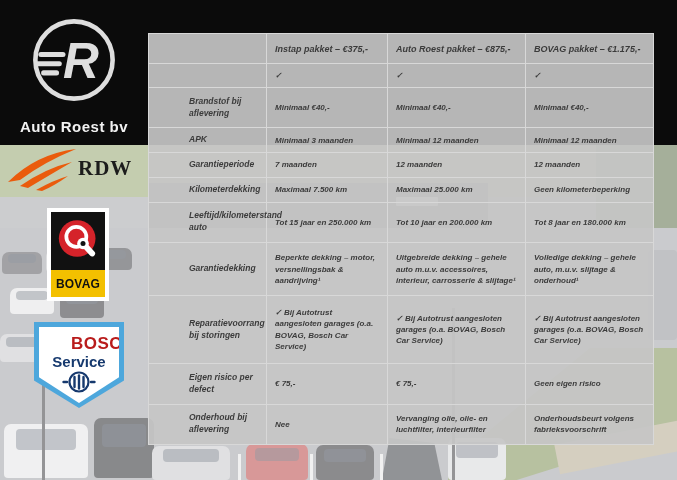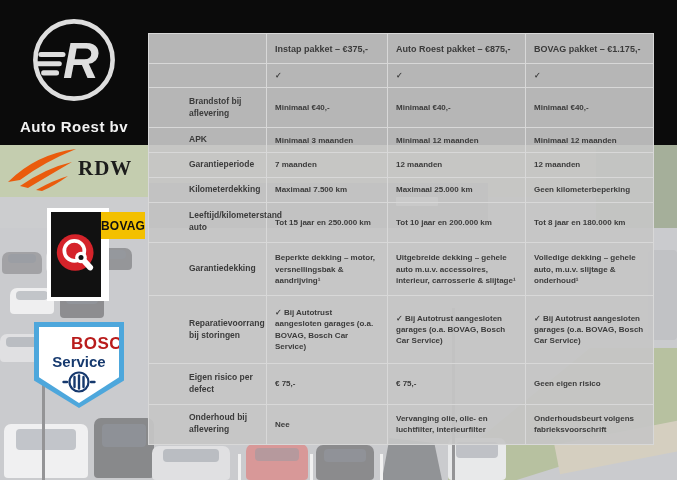--- a/index.html
+++ b/index.html
@@ -28,33 +28,33 @@
   .band{position:absolute;left:0;top:0;width:677px;height:145px;background:#0b0b0b;z-index:2;}
   
   .brand{position:absolute;left:0;top:0;width:148px;z-index:4;text-align:center;}
   .brand svg{display:block;margin:14px auto 0;}
   .brand-name{color:#f2f2f2;font-weight:bold;font-size:15px;letter-spacing:.5px;margin-top:12px;}
   
   .rdw{position:absolute;left:6px;top:148px;width:136px;height:46px;z-index:4;}
   .rdw-text{position:absolute;left:72px;top:8px;font-family:"Liberation Serif",serif;font-size:21px;
             font-weight:bold;color:#1c1c1c;letter-spacing:1px;}
   .bovag{position:absolute;left:47px;top:208px;width:62px;height:93px;background:#fff;z-index:4;
-         box-sizing:border-box;padding:4px;display:flex;flex-direction:row;}
+         box-sizing:border-box;padding:4px;display:flex;flex-direction:column;}
   .bovag-top{background:#111;flex:1;display:flex;align-items:center;justify-content:center;}
   .bovag-bottom{background:#f3c000;height:27px;display:flex;align-items:center;justify-content:center;
                 color:#111;font-weight:bold;font-size:12px;letter-spacing:.2px;}
   .bosch{position:absolute;left:34px;top:322px;width:90px;height:86px;z-index:4;background:#4da7dc;
          clip-path:polygon(0 0,100% 0,100% 68%,50% 100%,0 68%);}
   .bosch-inner{position:absolute;left:5px;top:5px;right:5px;bottom:5px;background:#fff;
          clip-path:polygon(0 0,100% 0,100% 66%,50% 100%,0 66%);text-align:center;}
   .bosch-line1{color:#b91c1c;font-weight:bold;font-size:17px;letter-spacing:.5px;margin-top:7px;padding-left:32px;}
   .bosch-line2{color:#16396e;font-weight:bold;font-size:15px;margin-top:-1px;}
   
   .table-wrap{position:absolute;left:148px;top:33px;z-index:5;}
-  table{border-collapse:collapse;table-layout:fixed;width:505px;height:412px;}
+  table{border-collapse:collapse;table-layout:fixed;width:505px;height:412px;font-style:italic;}
   th,td{border:1px solid #d8d8d8;background:rgba(197,197,197,.92);color:#3b3b3b;
         vertical-align:middle;text-align:left;box-sizing:border-box;}
   th{font-size:9px;font-weight:bold;padding:4px 8px;height:30px;}
   td{font-size:8px;font-weight:bold;line-height:1.4;padding:3px 8px;}
   td.rowlabel{font-size:8.5px;padding-left:40px;}
 </style>
 </head>
 <body>
 
 <div class="canvas">

